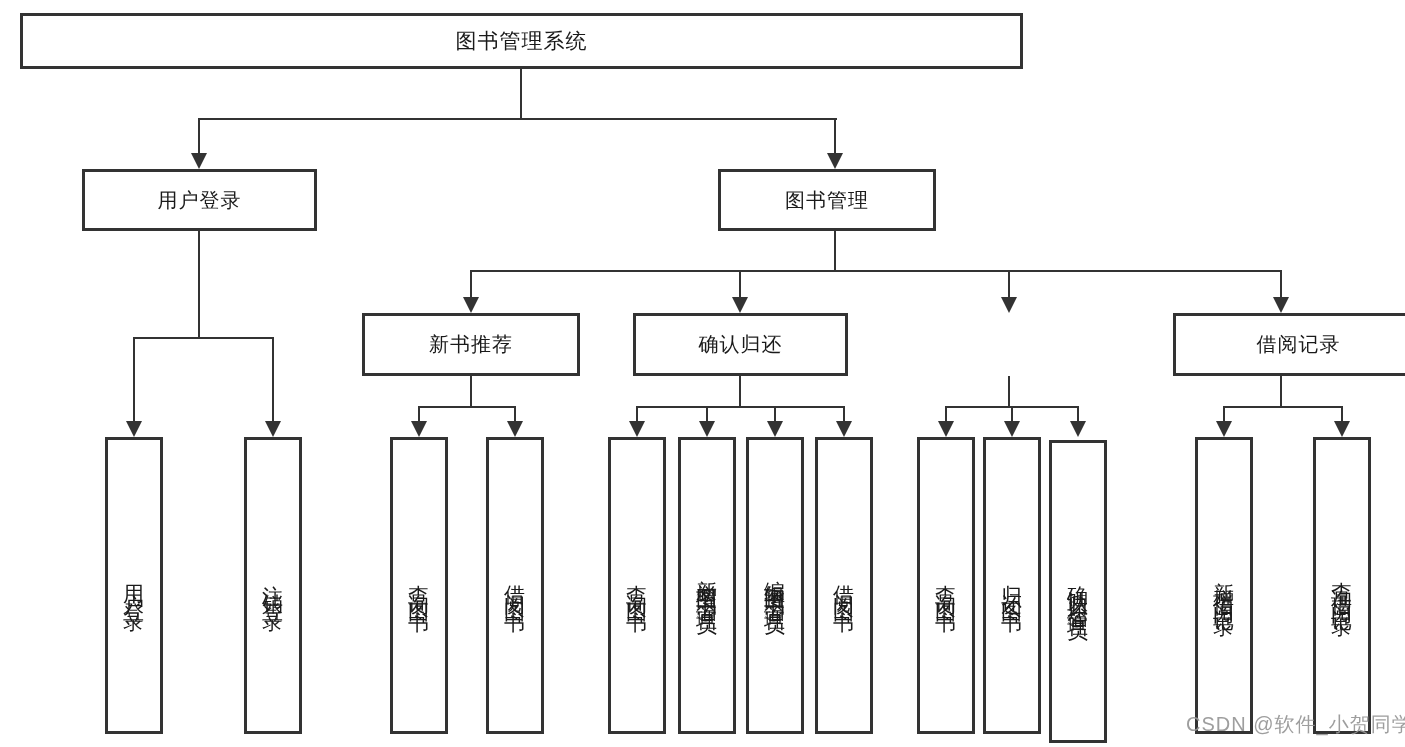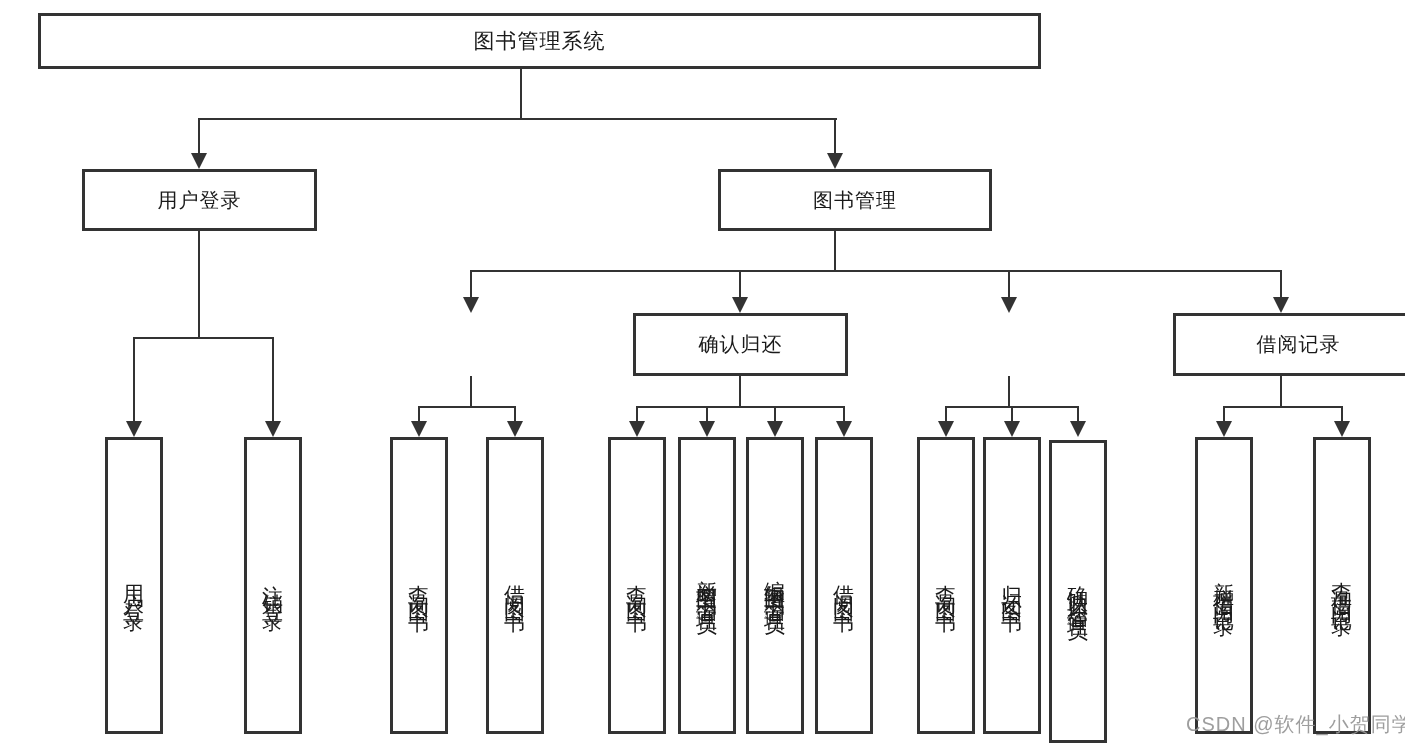--- a/index.html
+++ b/index.html
@@ -21,21 +21,21 @@
     border: 3px solid #333333;
     background: #ffffff;
     display: flex;
     align-items: center;
     justify-content: center;
     color: #1a1a1a;
     font-size: 20px;
     letter-spacing: 1px;
     z-index: 2;
   }
-  .box.root-box { font-size: 21px; margin-left: 18px; }
+  .box.root-box { font-size: 21px; }
   .vtext {
     writing-mode: vertical-rl;
     text-orientation: mixed;
     font-size: 21px;
     letter-spacing: 9px;
     line-height: 1;
     color: #1a1a1a;
     white-space: nowrap;
   }
   .line {
@@ -71,40 +71,41 @@
   <div class="box root-box" style="left:20px; top:13px; width:1003px; height:56px;">图书管理系统</div>
 
   <div class="line" style="left:520px; top:69px; width:2px; height:50px;"></div>
   <div class="line" style="left:198px; top:118px; width:639px; height:2px;"></div>
   <div class="line" style="left:198px; top:118px; width:2px; height:36px;"></div>
   <div class="arrow" style="left:191px; top:153px;"></div>
   <div class="line" style="left:834px; top:118px; width:2px; height:36px;"></div>
   <div class="arrow" style="left:827px; top:153px;"></div>
 
   <div class="box" style="left:82px; top:169px; width:235px; height:62px;">用户登录</div>
-  <div class="box" style="left:718px; top:169px; width:274px; height:62px;">图书管理</div>
+  <div class="box" style="left:718px; top:169px; width:218px; height:62px;">图书管理</div>
 
   <div class="line" style="left:198px; top:231px; width:2px; height:107px;"></div>
   <div class="line" style="left:133px; top:337px; width:141px; height:2px;"></div>
   <div class="line" style="left:133px; top:337px; width:2px; height:85px;"></div>
   <div class="arrow" style="left:126px; top:421px;"></div>
   <div class="line" style="left:272px; top:337px; width:2px; height:85px;"></div>
   <div class="arrow" style="left:265px; top:421px;"></div>
 
   <div class="line" style="left:834px; top:231px; width:2px; height:40px;"></div>
   <div class="line" style="left:470px; top:270px; width:812px; height:2px;"></div>
   <div class="line" style="left:470px; top:270px; width:2px; height:28px;"></div>
   <div class="arrow" style="left:463px; top:297px;"></div>
   <div class="line" style="left:739px; top:270px; width:2px; height:28px;"></div>
   <div class="arrow" style="left:732px; top:297px;"></div>
   <div class="line" style="left:1008px; top:270px; width:2px; height:28px;"></div>
   <div class="arrow" style="left:1001px; top:297px;"></div>
   <div class="line" style="left:1280px; top:270px; width:2px; height:28px;"></div>
   <div class="arrow" style="left:1273px; top:297px;"></div>
 
+  <div class="box" style="left:362px; top:313px; width:218px; height:63px;">新书推荐</div>
   <div class="box" style="left:633px; top:313px; width:215px; height:63px;">确认归还</div>
   <div class="box" style="left:1173px; top:313px; width:251px; height:63px;">借阅记录</div>
 
   <div class="line" style="left:470px; top:376px; width:2px; height:31px;"></div>
   <div class="line" style="left:418px; top:406px; width:98px; height:2px;"></div>
   <div class="line" style="left:418px; top:406px; width:2px; height:16px;"></div>
   <div class="arrow" style="left:411px; top:421px;"></div>
   <div class="line" style="left:514px; top:406px; width:2px; height:16px;"></div>
   <div class="arrow" style="left:507px; top:421px;"></div>
 

